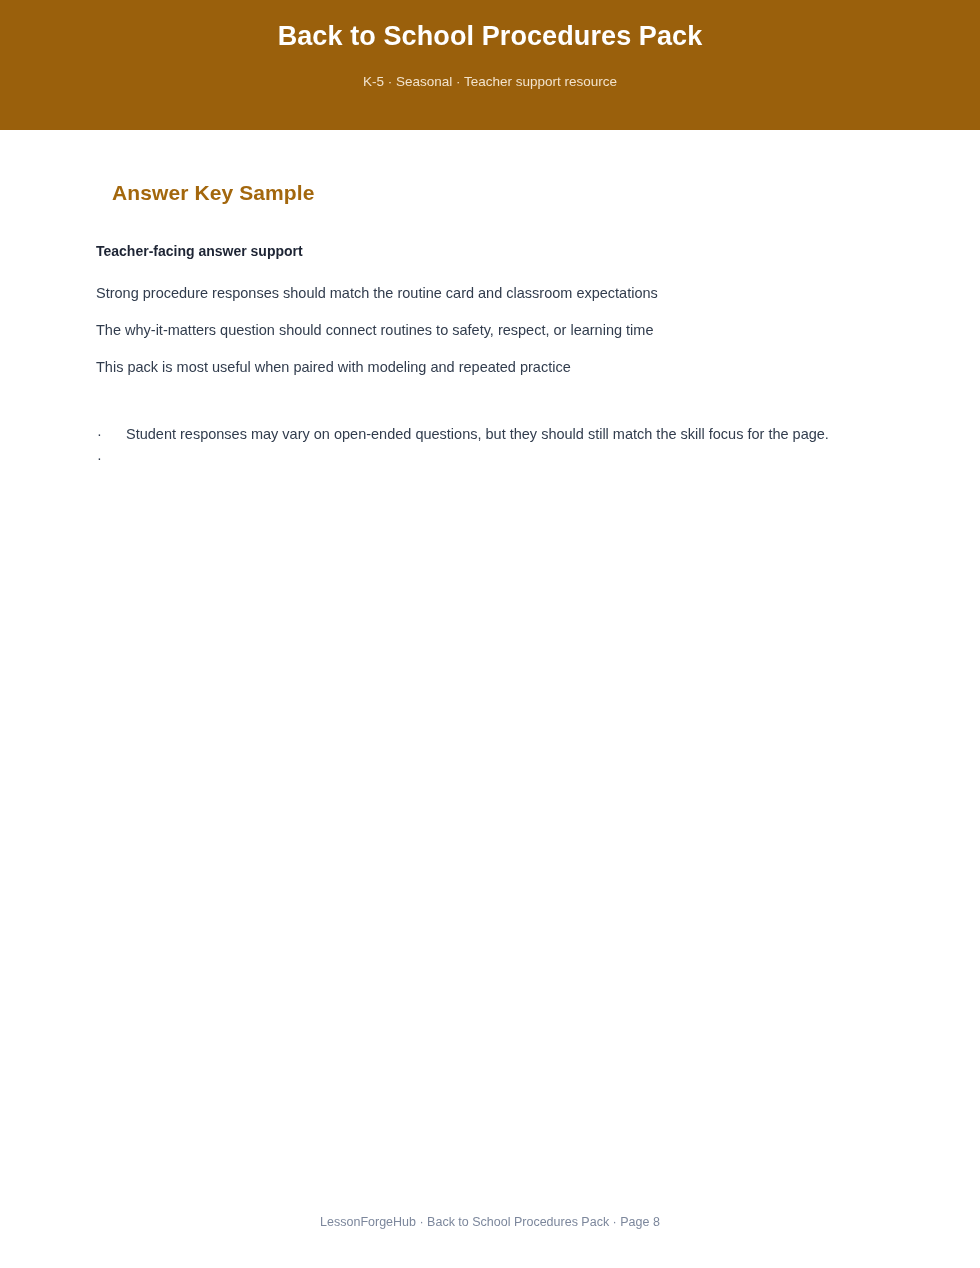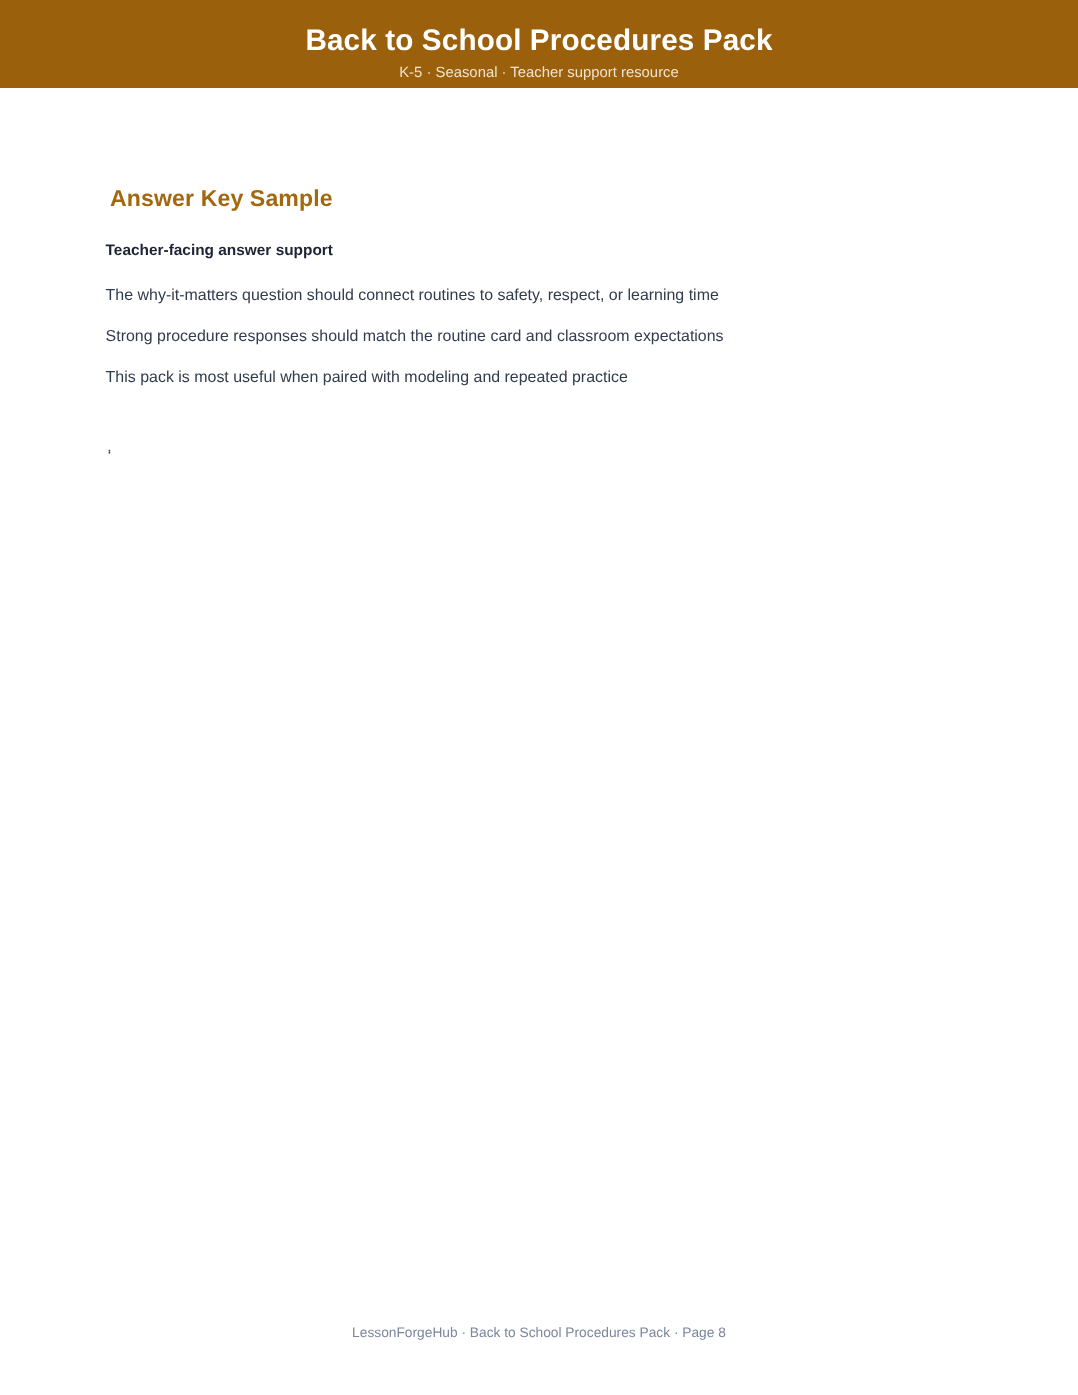--- a/index.html
+++ b/index.html
@@ -18,28 +18,29 @@
     position: relative;
     width: 980px;
     height: 1268px;
     background: #ffffff;
     box-sizing: border-box;
   }
 
   
   .banner {
     width: 100%;
-    height: 80px;
+    height: 130px;
     background: #9a600c;
     display: flex;
     flex-direction: column;
     align-items: center;
     justify-content: flex-start;
     box-sizing: border-box;
     padding-top: 19px;
+    gap: 16px;
   }
   .banner-title {
     color: #ffffff;
     font-size: 27px;
     font-weight: bold;
     line-height: 34px;
     letter-spacing: 0.1px;
     text-align: center;
     margin: 0;
   }
@@ -54,21 +55,21 @@
 
   
   .content {
     position: absolute;
     left: 96px;
     top: 102px;
     width: 788px;
   }
 
   .section-title {
-    margin: 4px;
+    margin: 16px;
     padding-top: 62px;
     color: #a3670d;
     font-size: 21px;
     font-weight: bold;
     line-height: 26px;
     letter-spacing: 0.1px;
   }
 
   .section-subtitle {
     margin: 0;
@@ -122,48 +123,49 @@
     position: absolute;
     left: 0;
     top: 1202px;
     width: 980px;
     text-align: center;
   }
   .footer-text {
     color: #7c879c;
     font-size: 12.5px;
     line-height: 17px;
-    margin: 1px;
+    margin: 12px;
   }
 </style>
 </head>
 <body>
 
 <div class="page">
 
   <div class="banner">
     <div class="banner-title">Back to School Procedures Pack</div>
     <div class="banner-subtitle">K-5 · Seasonal · Teacher support resource</div>
   </div>
 
   <div class="content">
 
     <div class="section-title">Answer Key Sample</div>
 
     <div class="section-subtitle">Teacher-facing answer support</div>
 
     <div class="body-block">
+      <p class="body-line">Strong procedure responses should match the routine card and classroom expectations</p>
       <p class="body-line">The why-it-matters question should connect routines to safety, respect, or learning time</p>
-      <p class="body-line">Strong procedure responses should match the routine card and classroom expectations</p>
       <p class="body-line">This pack is most useful when paired with modeling and repeated practice</p>
     </div>
 
     <ul class="note-list">
       <li class="note-item">
         <span class="note-bullet">·</span>
+        <span>Student responses may vary on open-ended questions, but they should still match the skill focus for the page.</span>
       </li>
       <li class="note-item">
         <span class="note-bullet">·</span>
       </li>
     </ul>
 
   </div>
 
   <div class="footer">
     <p class="footer-text">LessonForgeHub · Back to School Procedures Pack · Page 8</p>

